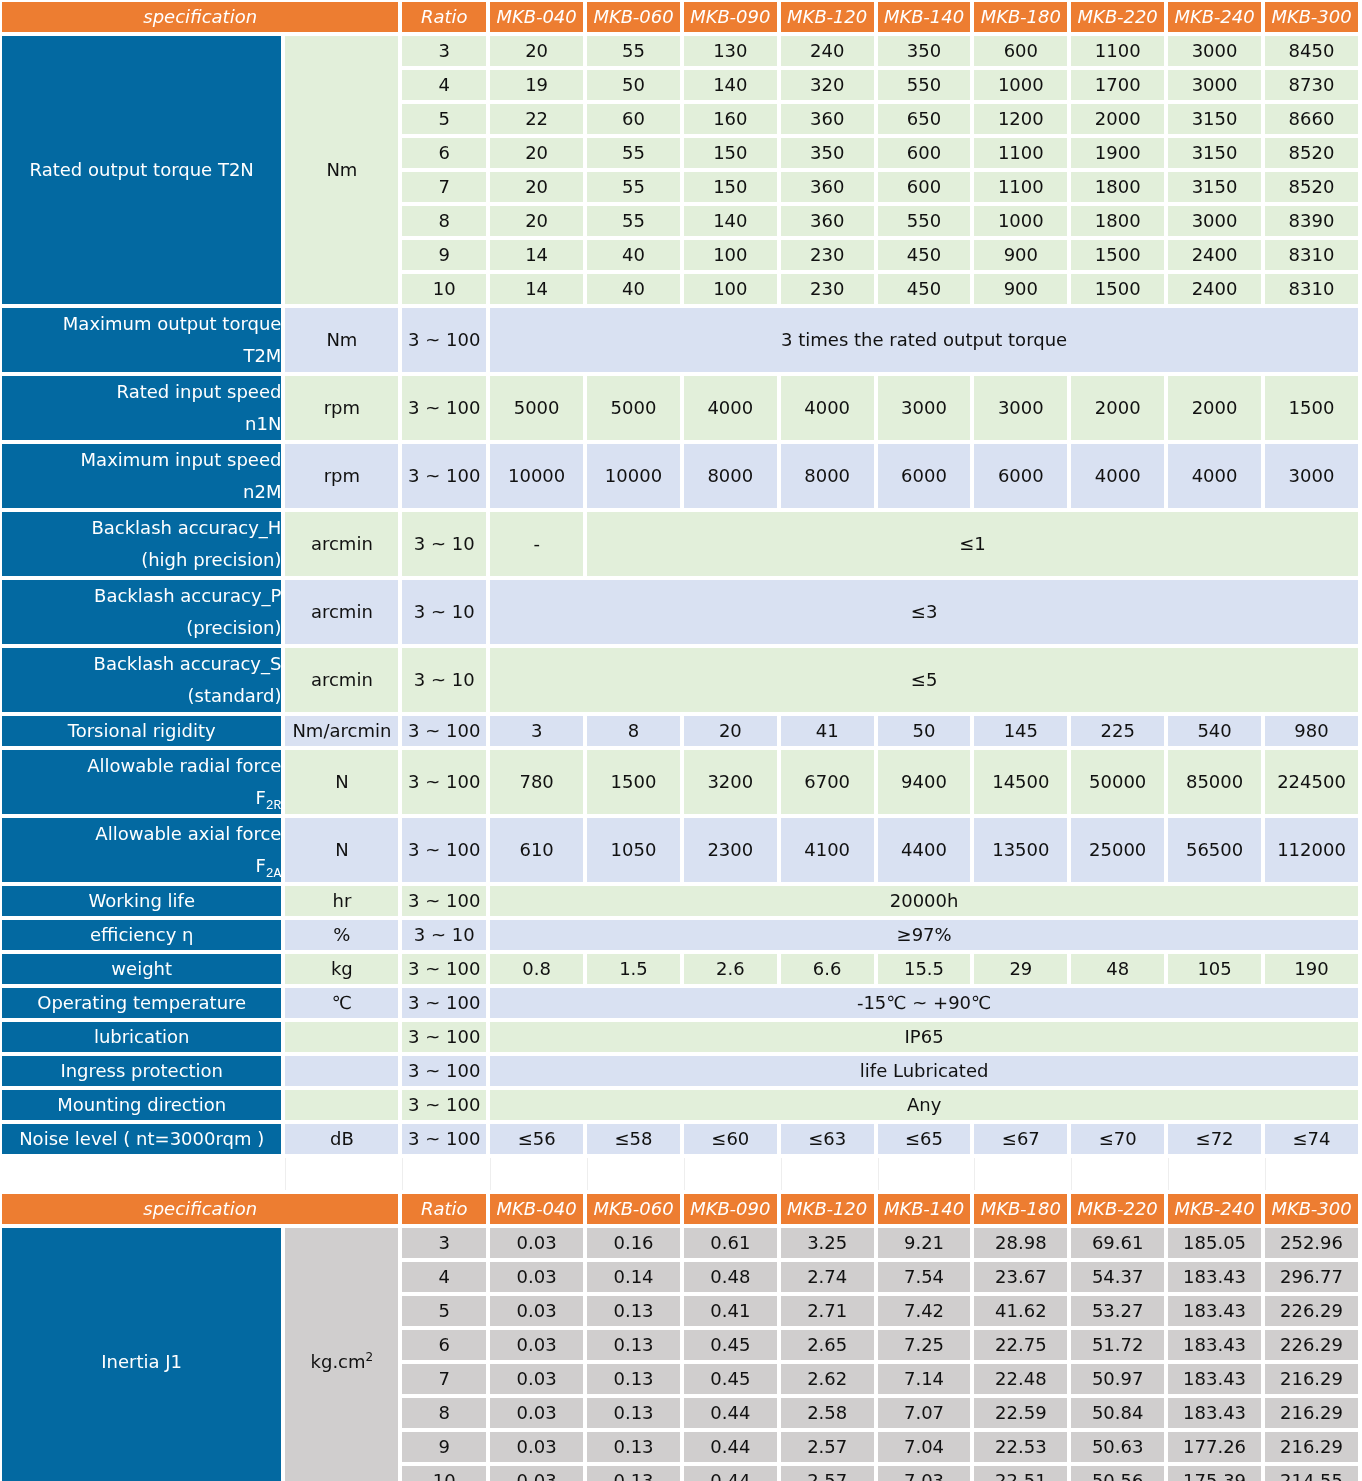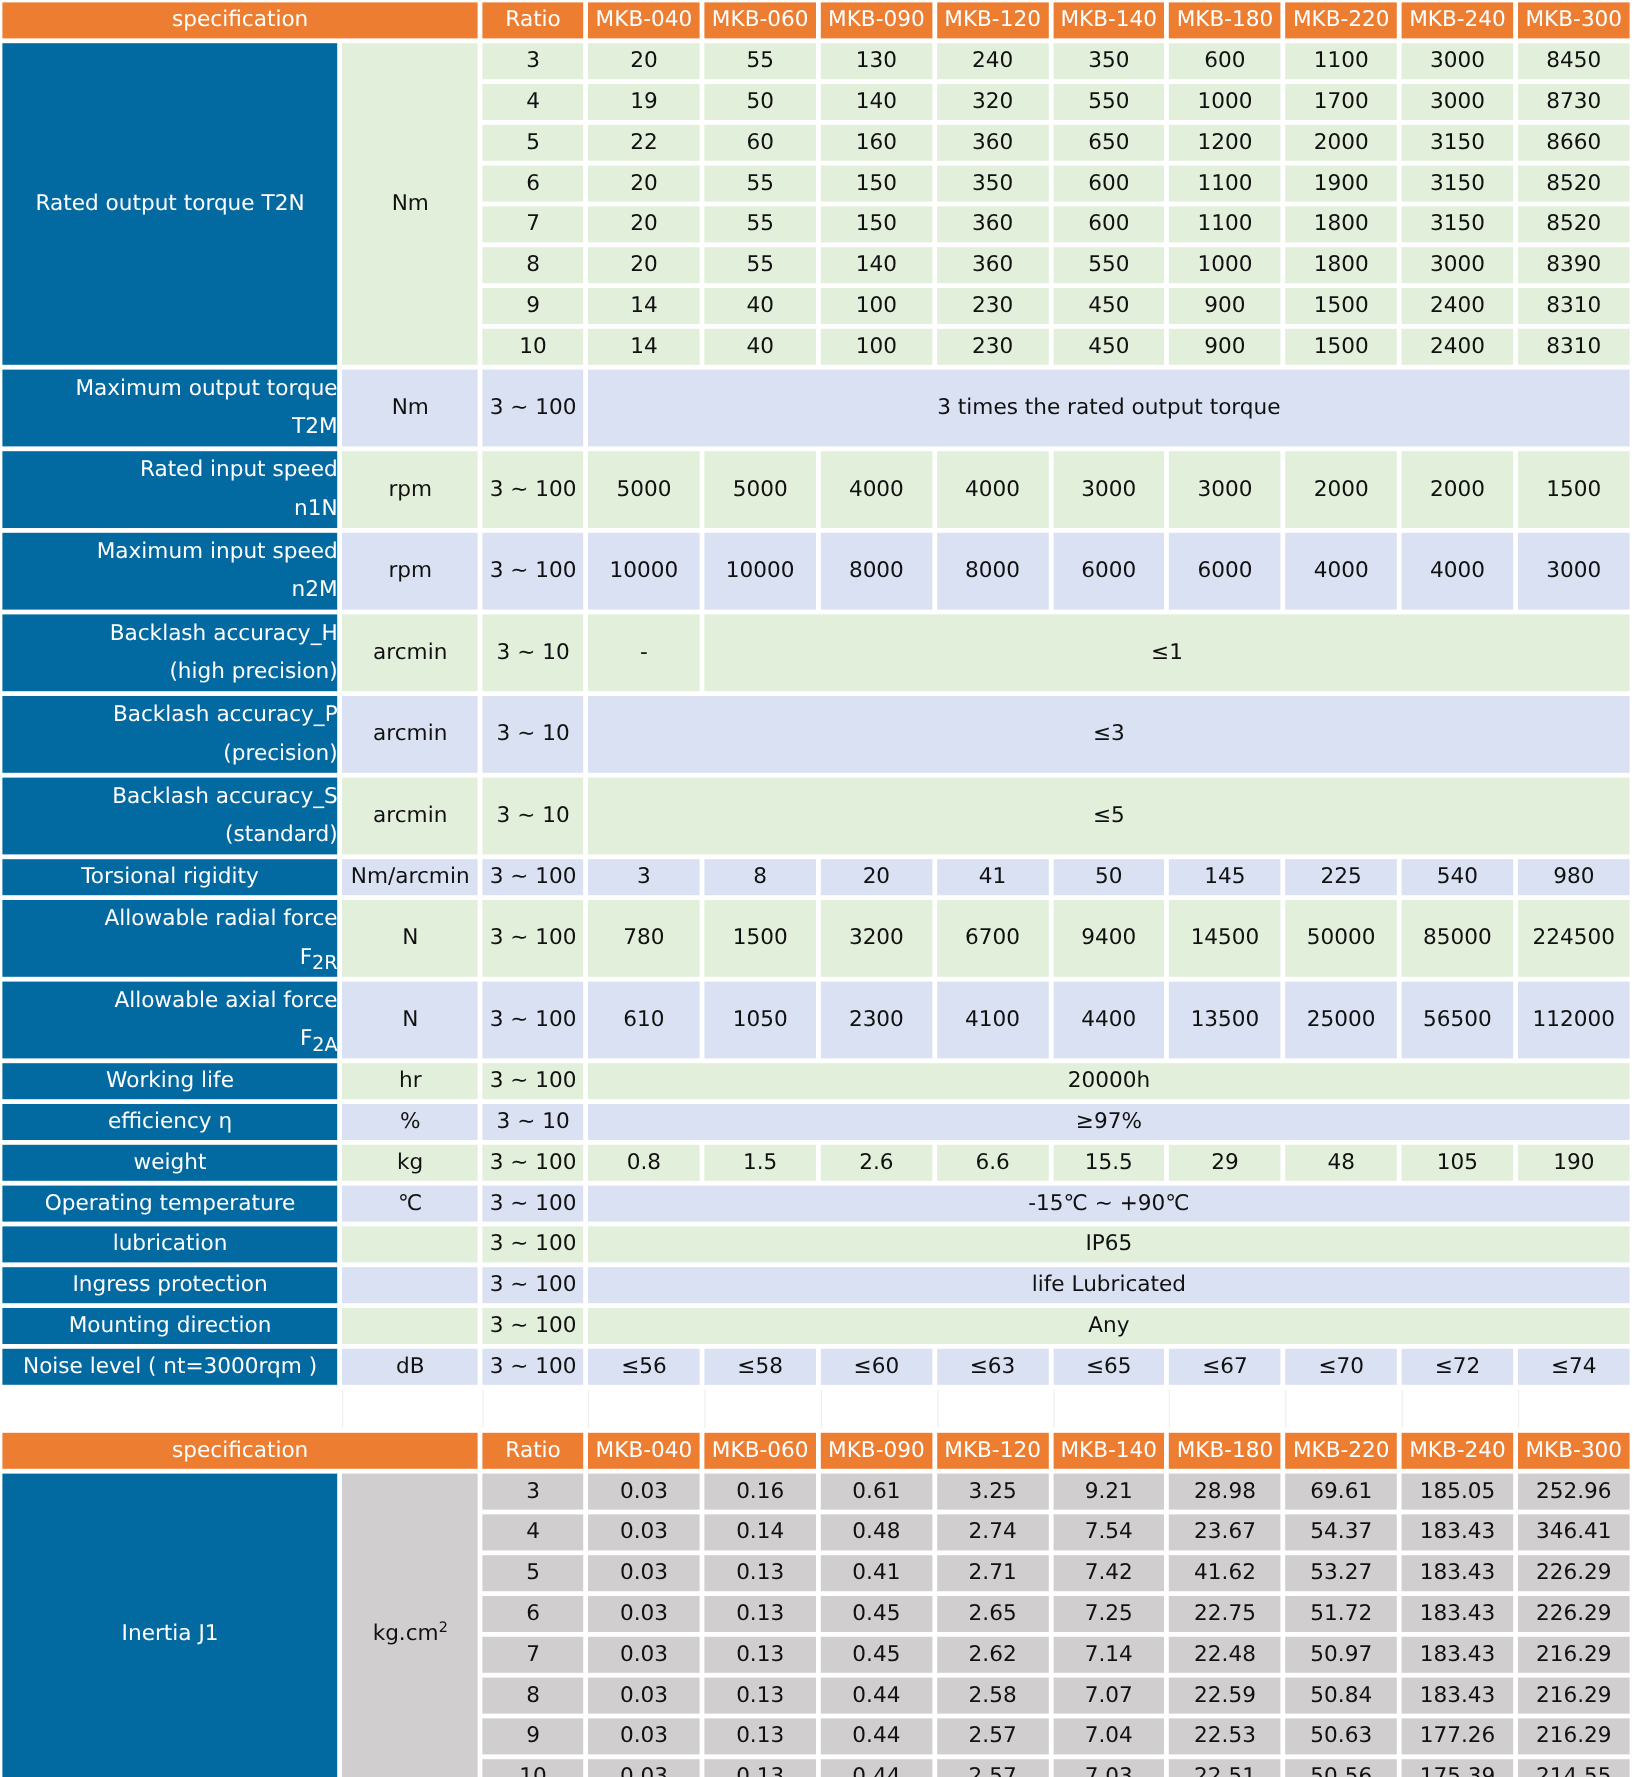--- a/index.html
+++ b/index.html
@@ -1,29 +1,29 @@
 <!DOCTYPE html>
 <html><head>
   <meta charset="utf-8">
   <style>
     html, body { margin: 0; padding: 0; background: #ffffff; }
     body { width: 1362px; height: 1481px; overflow: hidden; font-family: "DejaVu Sans", sans-serif; }
     table.spec { border-collapse: separate; border-spacing: 4px 4px; margin: -2px 0 0 -2px; table-layout: fixed; }
     table.spec td { padding: 0; text-align: center; vertical-align: middle; font-size: 18px; line-height: 32px; color: #111; }
-    .hdr { background: #ED7D31; color: #fff !important; height: 30px; line-height: 30px !important; }
+    .hdr { background: #ED7D31; color: #fff !important; height: 30px; line-height: 30px !important; font-style: italic; }
     .lbl { background: #0369a1; color: #fff !important; }
     .g { background: #E2EFDA; }
     .b { background: #D9E1F2; }
     .gr { background: #D0CECE; }
     .w { background: #ffffff; }
     .spacer td { height: 32px; border-left: 1px solid #eee; }
     tr.r1 td { height: 30px; line-height: 30px; }
     tr.r2 td { height: 62px; }
     .two { line-height: 32px; display: block; text-align: right; }
-    sub { font-size: 16px; line-height: 0; }
+    sub { font-size: 13px; line-height: 0; font-family: Liberation Mono, monospace; }
     sup { font-size: 12px; line-height: 0; }
   </style>
 </head>
 <body>
 
 <table class="spec">
   <colgroup>
     <col style="width:280px">
       <col style="width:113px">
       <col style="width:84px">
@@ -377,21 +377,21 @@
       <tr class="r1">
         <td class="gr">4</td>
         <td class="gr">0.03</td>
         <td class="gr">0.14</td>
         <td class="gr">0.48</td>
         <td class="gr">2.74</td>
         <td class="gr">7.54</td>
         <td class="gr">23.67</td>
         <td class="gr">54.37</td>
         <td class="gr">183.43</td>
-        <td class="gr">346.41</td>
+        <td class="gr">296.77</td>
       </tr>
       <tr class="r1">
         <td class="gr">5</td>
         <td class="gr">0.03</td>
         <td class="gr">0.13</td>
         <td class="gr">0.41</td>
         <td class="gr">2.71</td>
         <td class="gr">7.42</td>
         <td class="gr">41.62</td>
         <td class="gr">53.27</td>

